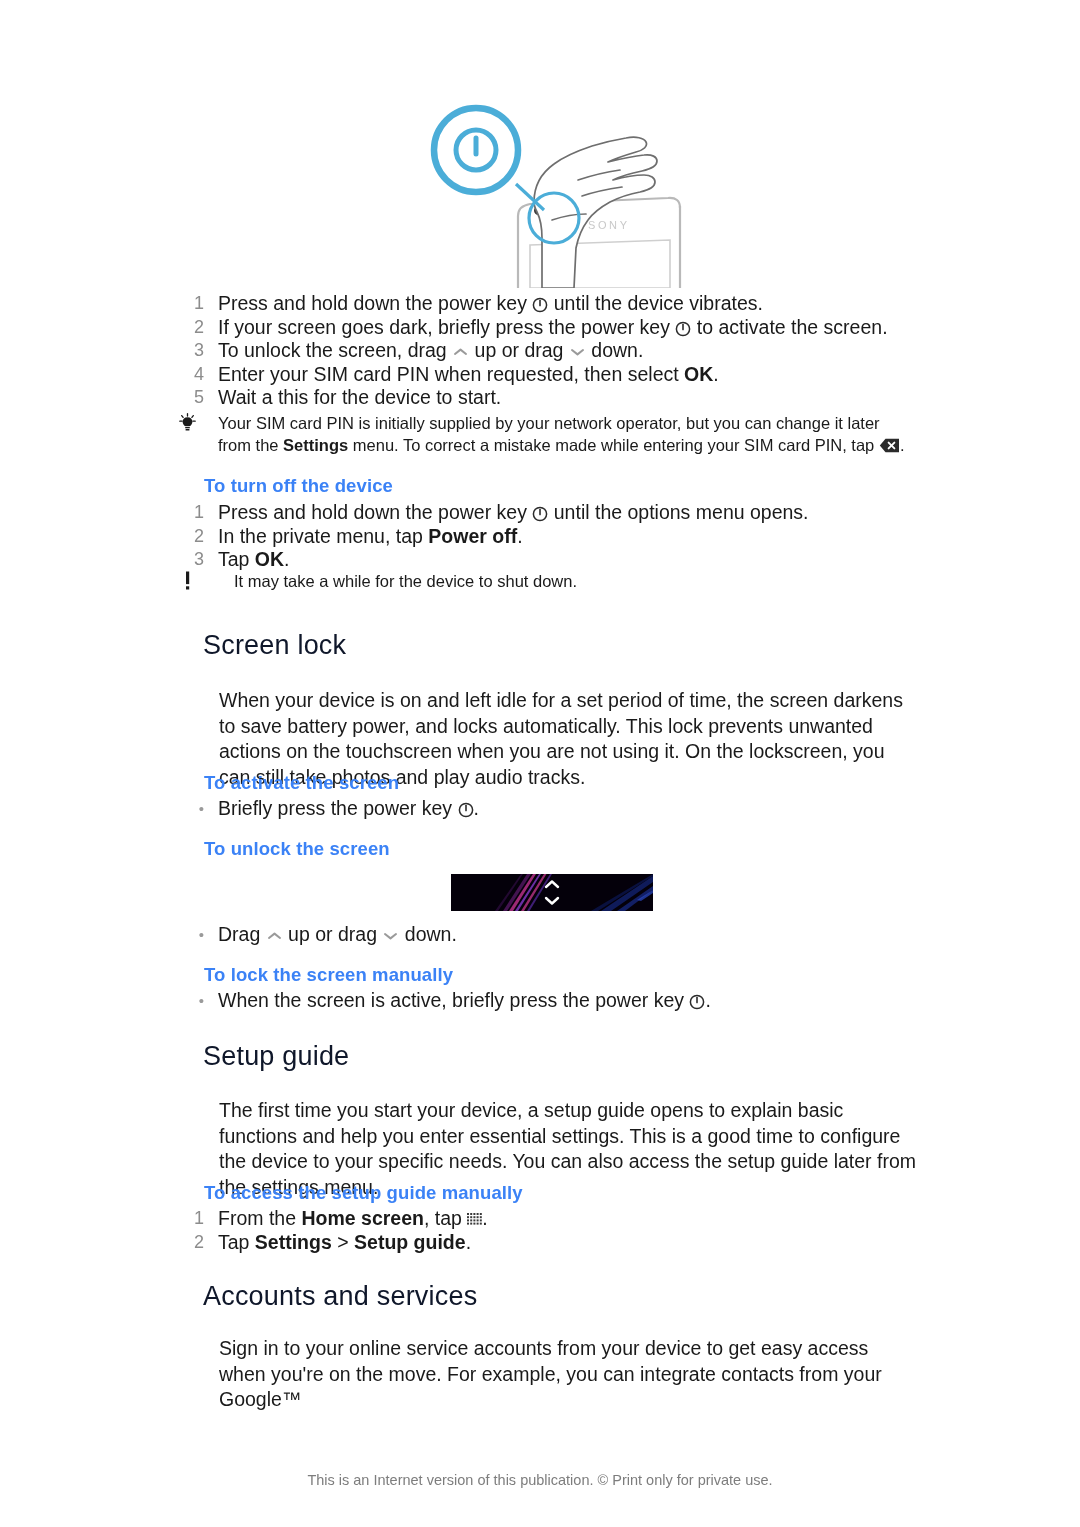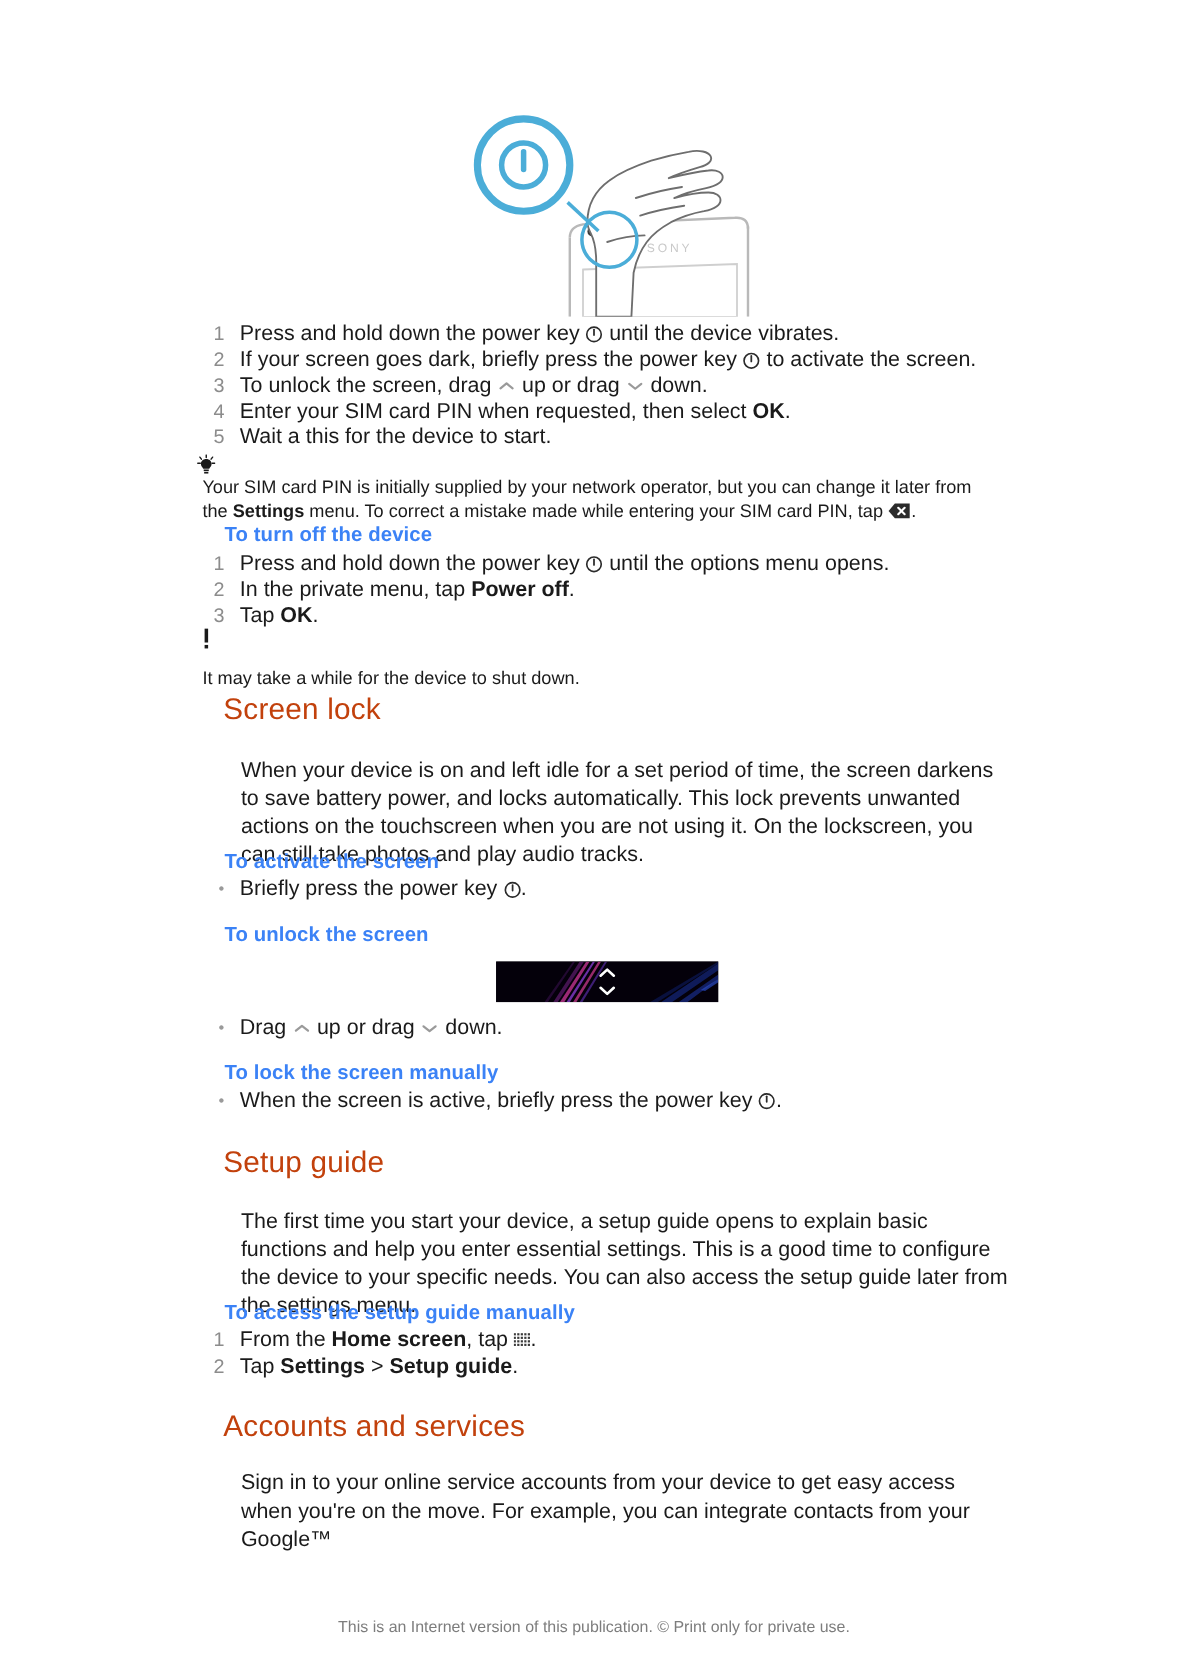--- a/index.html
+++ b/index.html
@@ -55,21 +55,21 @@
     line-height: 21.5px;
   }
   .li-text {
     padding-left: 14px;
     flex: 1;
   }
 
   .section-title {
     font-size: 27px;
     font-weight: normal;
-    color: #c2410c;
+    color: #0f172a;
     margin: 0;
     letter-spacing: 0.2px;
   }
   .sub-head {
     font-size: 18.5px;
     font-weight: bold;
     color: #3b82f6;
     margin: 0;
     letter-spacing: 0.1px;
   }
@@ -81,21 +81,20 @@
   }
   b, .b { font-weight: bold; }
 
   
   .tip {
     display: flex;
     align-items: flex-start;
     font-size: 16.5px;
     line-height: 22px;
     color: #1a1a1a;
-    flex-direction: column;
   }
   .tip-icon {
     width: 34px;
     min-width: 34px;
     display: flex;
     justify-content: center;
     padding-top: 1px;
   }
   .tip-text { padding-left: 14px; flex: 1; }
 

